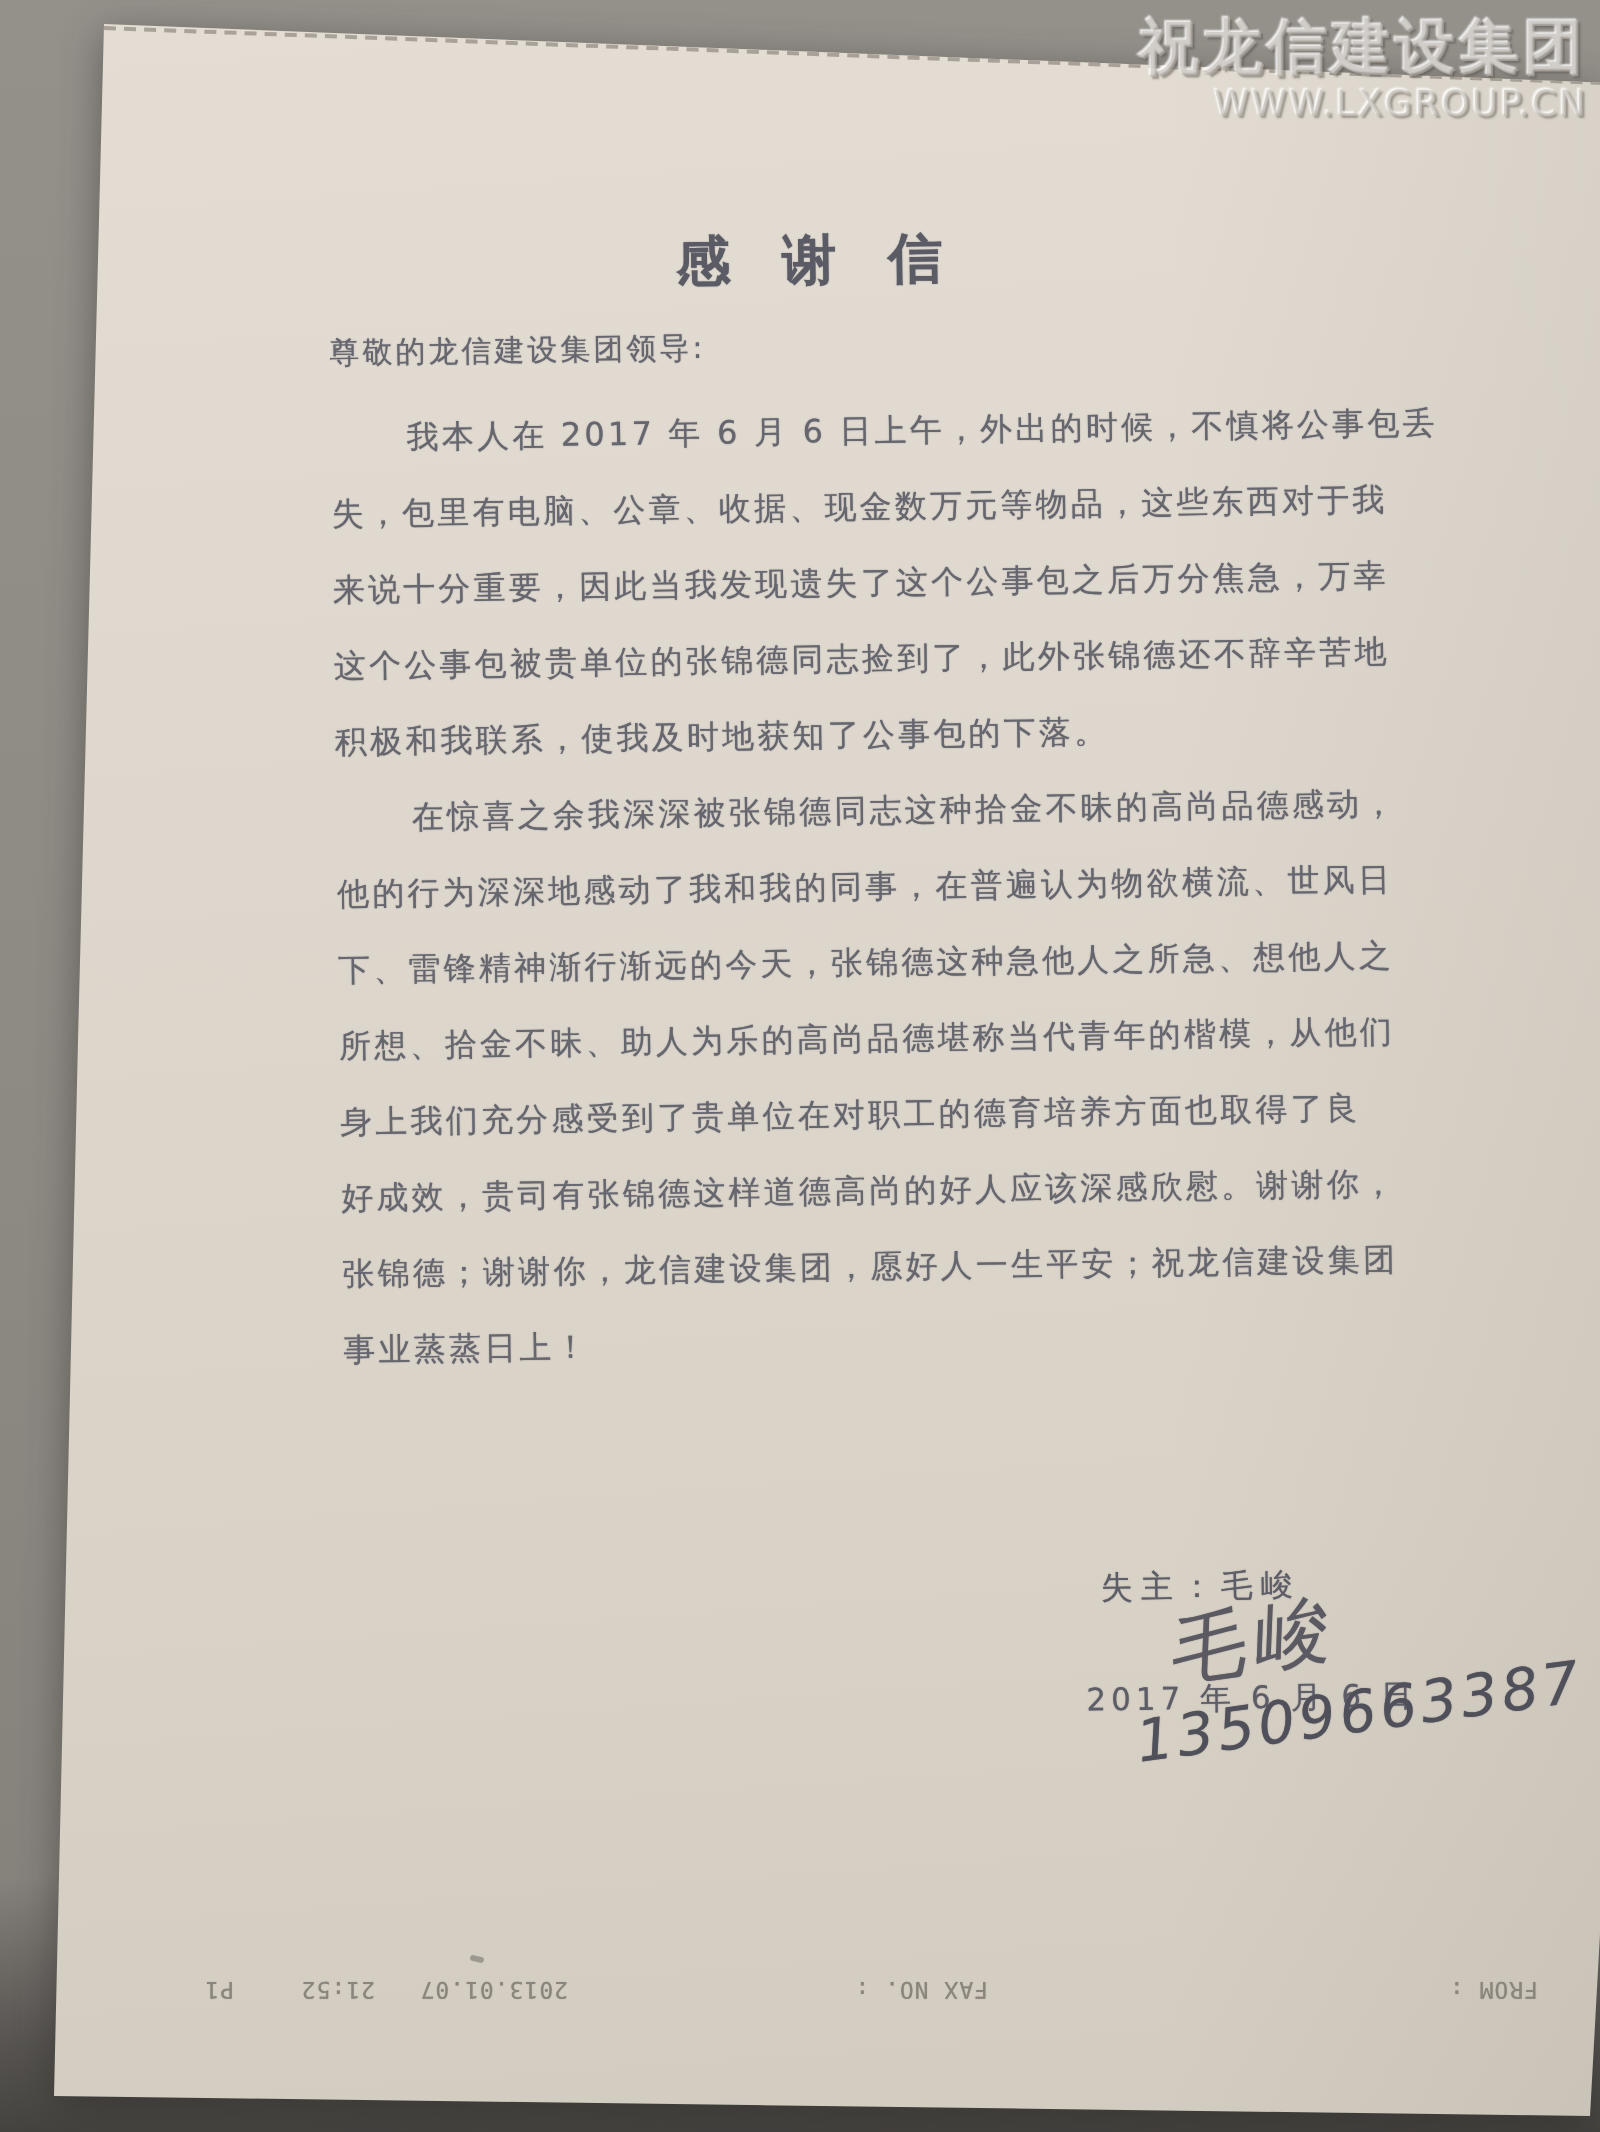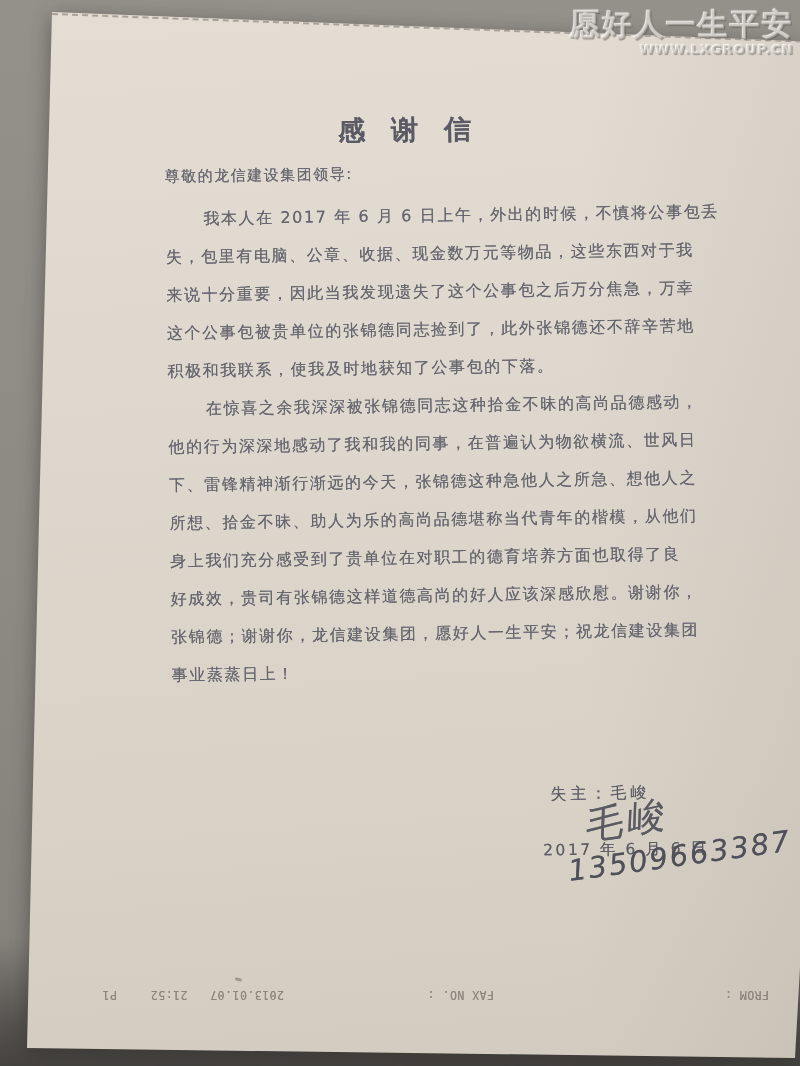--- a/index.html
+++ b/index.html
@@ -42,21 +42,21 @@
     position:absolute;left:546px;top:856px;font-size:29px;font-style:italic;letter-spacing:2px;
     color:#50505a;transform:rotate(-7deg);transform-origin:left bottom;
   }
   .watermark{position:absolute;right:6px;top:8px;text-align:right;z-index:5;line-height:1.15;}
   .watermark .company{
     font-size:30px;font-weight:bold;letter-spacing:2px;
     color:rgba(187,182,174,.55);
     text-shadow:-1px -1px 1px rgba(255,255,255,.85),1px 1px 1px rgba(92,88,82,.55);
   }
   .watermark .site{
-    font-size:13px;font-weight:bold;letter-spacing:1px;
+    font-size:18px;font-weight:normal;letter-spacing:1px;
     color:rgba(195,190,182,.6);
     text-shadow:-1px -1px 1px rgba(255,255,255,.85),1px 1px 1px rgba(92,88,82,.5);
   }
   .fax-footer{
     position:absolute;left:55px;top:984px;width:695px;height:18px;
     transform:rotate(180deg);
     font-family:"DejaVu Sans Mono",monospace;font-size:11.5px;color:#8b867d;
     letter-spacing:.5px;text-shadow:0 0 .5px rgba(139,134,125,.8);
   }
   .fax-footer span{position:absolute;top:0;white-space:pre;}
@@ -65,21 +65,21 @@
   .fax-dt{left:485px;}
   .fax-page{left:652px;}
   .smudge{position:absolute;left:216px;top:978px;width:7px;height:3px;background:rgba(92,89,83,.45);border-radius:2px;transform:rotate(12deg);}
 </style>
 </head>
 <body>
 
 <div class="photo">
 
   <div class="watermark">
-    <div class="company">愿好人一生平安</div>
+    <div class="company">祝龙信建设集团</div>
     <div class="site">WWW.LXGROUP.CN</div>
   </div>
 
   <div class="paper-wrap">
     <div class="paper">
       <div class="perforation"></div>
 
       <div class="letter-content ink">
         <div class="title">感谢信</div>
         <div class="salutation">尊敬的龙信建设集团领导:</div>

